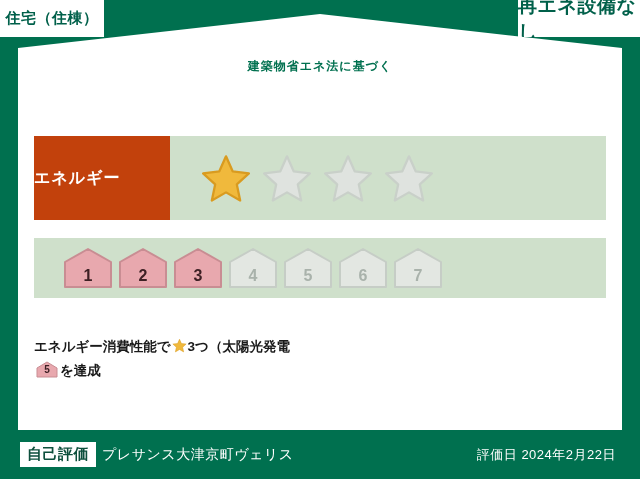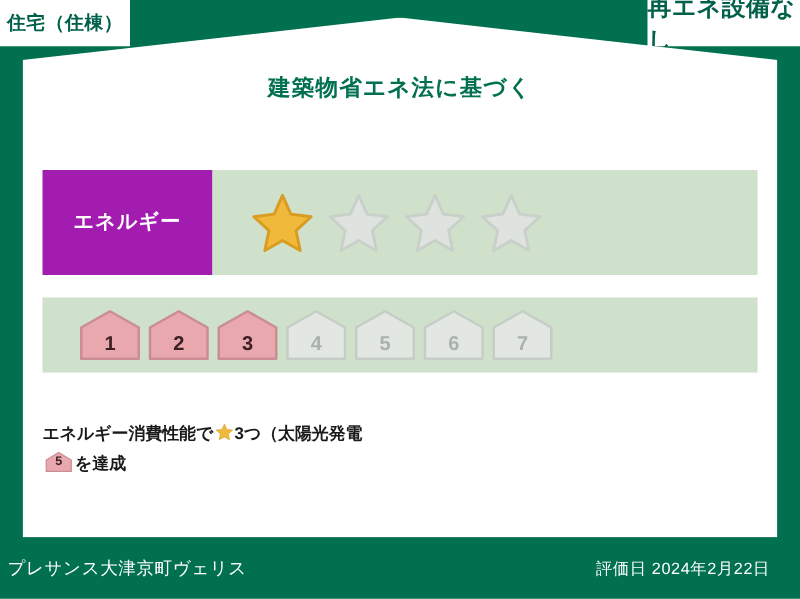--- a/index.html
+++ b/index.html
@@ -21,30 +21,30 @@
   .badge{
     position:absolute;top:0;background:#ffffff;color:#00604a;
     font-weight:bold;display:flex;align-items:center;justify-content:center;
     letter-spacing:.5px;
   }
   .badge-left{left:0;width:104px;height:37px;font-size:15px;text-align:right;}
   .badge-right{right:0;width:122px;height:37px;font-size:19px;}
 
   
   .title-wrap{position:absolute;left:0;right:0;top:58px;text-align:center;}
-  .title-sub{font-size:18px;font-weight:bold;color:#00704f;letter-spacing:1px;}
+  .title-sub{font-size:12px;font-weight:bold;color:#00704f;letter-spacing:1px;}
   .title-main{font-size:25px;font-weight:bold;color:#00704f;letter-spacing:1.5px;margin-top:5px;}
 
   
   .row{position:absolute;left:34px;width:572px;display:flex;}
   .row-energy{top:136px;height:84px;}
   .row-insul{top:238px;height:60px;}
   .row-label{
-    width:136px;background:#a21caf;color:#fff;font-weight:bold;
-    display:flex;flex-direction:column;align-items:center;justify-content:center;
+    width:136px;background:#c2410c;color:#fff;font-weight:bold;
+    display:flex;flex-direction:column;justify-content:center;
     font-size:16px;line-height:1.45;letter-spacing:1px;
   }
   .row-body{
     flex:1;background:#cfe0cb;display:flex;align-items:center;padding-left:30px;
   }
   .row-insul .row-body{padding-left:28px;}
 
   
   .stars{display:flex;gap:9px;align-items:center;}
   .star{width:52px;height:50px;display:block;}
@@ -186,15 +186,16 @@
       </svg></span><span>3つ（太陽光発電</span><br>
     <span class="mini-house">
       <svg viewBox="0 0 22 17">
         <polygon points="11,1 21,7 21,16 1,16 1,7" fill="#e8a8ae" stroke="#c98d93" stroke-width="1"></polygon>
       </svg>
       <b>5</b></span><span>を達成</span>
   </div>
 </div>
 
 <div class="footer">
+  <span class="self-eval">自己評価</span>
   <span class="bldg-name">プレサンス大津京町ヴェリス</span>
   <span class="eval-date">評価日 2024年2月22日</span>
 </div>
 
 </body></html>

